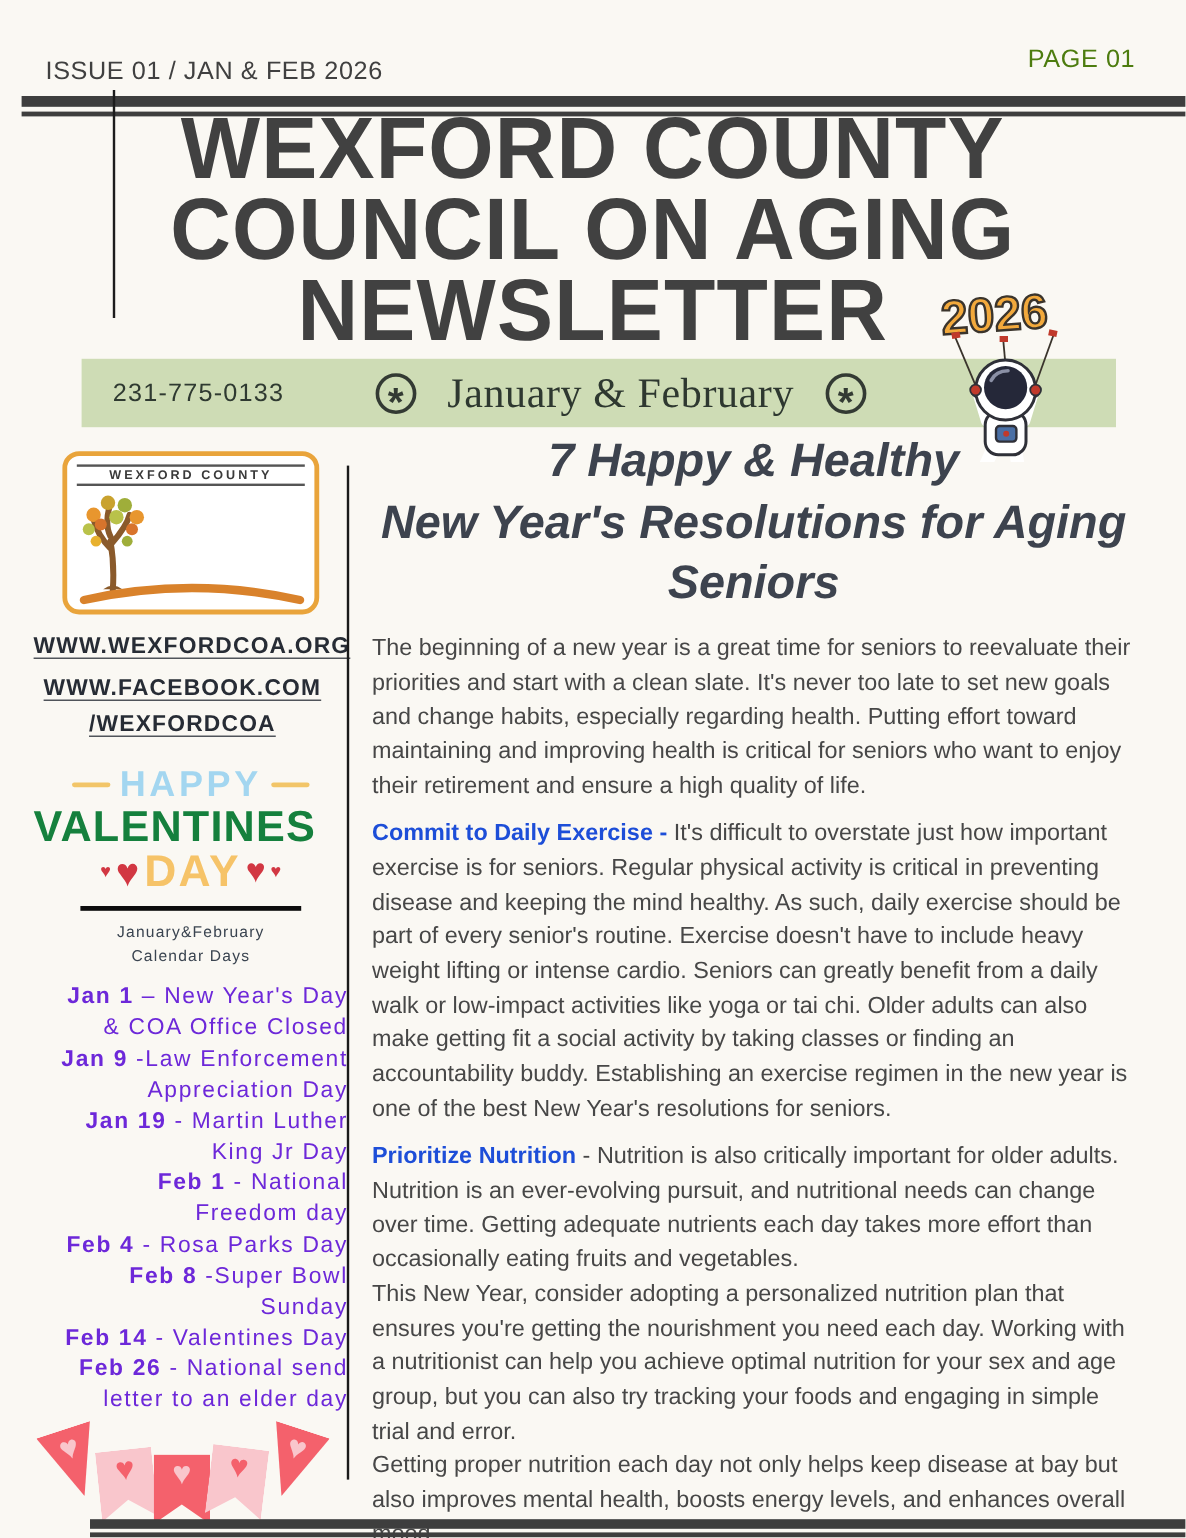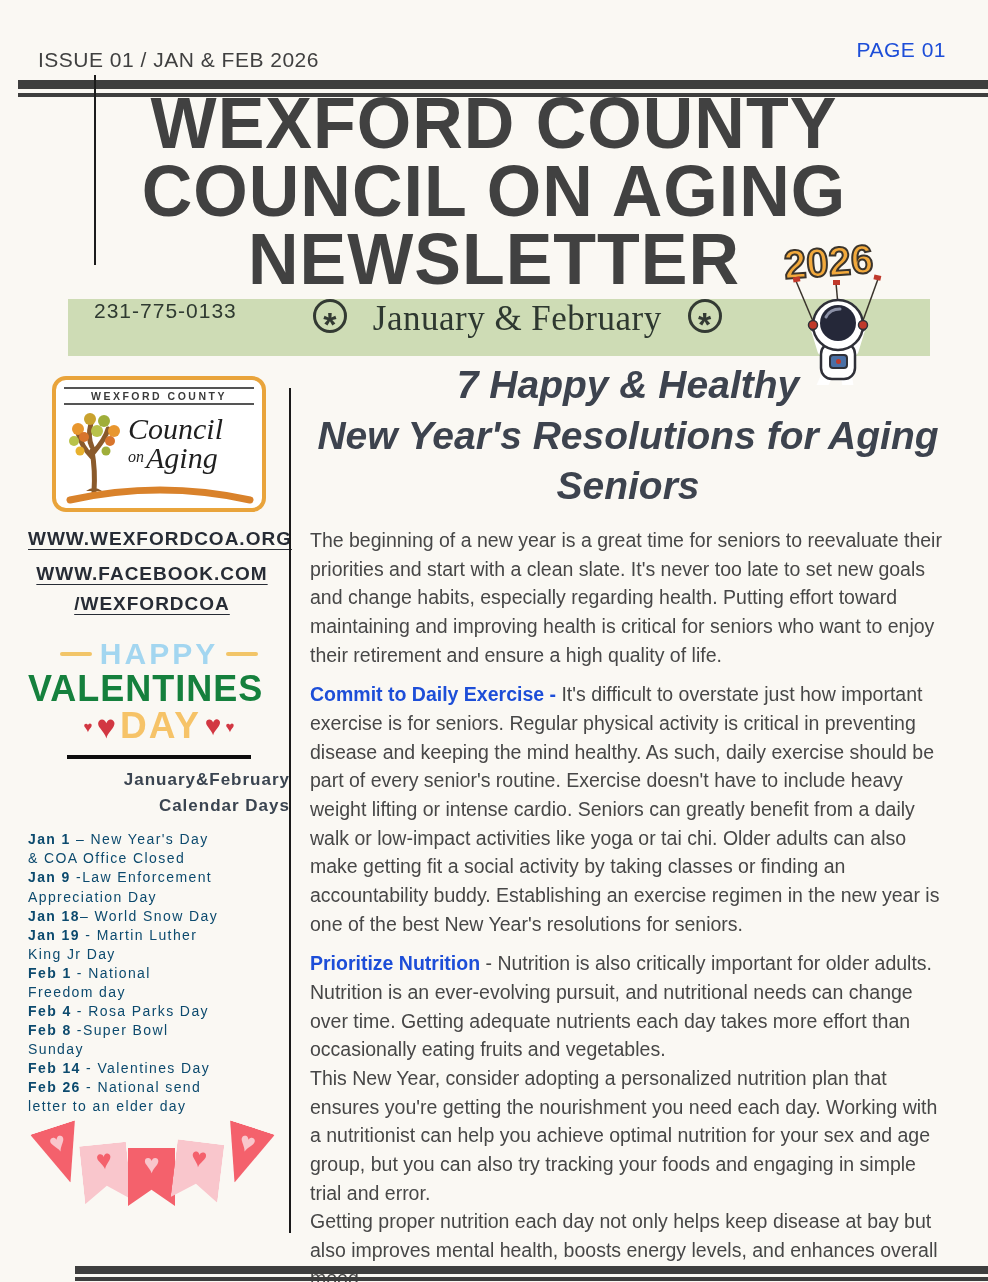--- a/index.html
+++ b/index.html
@@ -6,33 +6,33 @@
   html,body { width:988px; height:1282px; }
   body {
     position:relative;
     background:#faf8f3;
     font-family:"Liberation Sans", sans-serif;
     color:#3e3e3e;
     overflow:hidden;
   }
   
   .issue { position:absolute; left:38px; top:48px; font-size:21px; letter-spacing:.5px; color:#404040; }
-  .pagelabel { position:absolute; right:42px; top:38px; font-size:21px; letter-spacing:.5px; color:#1d4ed8; }
+  .pagelabel { position:absolute; right:42px; top:38px; font-size:21px; letter-spacing:.5px; color:#4d7c0f; }
   .rule-thick { position:absolute; left:18px; width:970px; height:9px; background:#3e3e3e; }
   .rule-thin  { position:absolute; left:18px; width:970px; height:4px; background:#3e3e3e; }
   .vline-top { position:absolute; left:94px; top:75px; width:2px; height:190px; background:#1c1c1c; }
 
   
   .masthead { position:absolute; left:0; top:94px; width:100%; text-align:center;
     font-weight:bold; font-size:70px; line-height:.93; letter-spacing:1px; color:#414141;
     font-family:"Liberation Sans", sans-serif; transform:scaleY(1.04); }
 
   
   .banner { position:absolute; left:68px; top:299px; width:862px; height:57px;
-    background:#cedcb5; display:flex; }
+    background:#cedcb5; display:flex; align-items:center; }
   .banner .phone { margin-left:26px; font-size:21px; letter-spacing:1px; color:#2f3a31; }
   .ast { width:34px; height:34px; border:3px solid #333a33; border-radius:50%;
     display:flex; align-items:center; justify-content:center; color:#333a33; flex:0 0 auto; }
   .ast span { font-size:34px; line-height:0; transform:translateY(8px); font-weight:bold; }
   .banner .ast1 { margin-left:76px; }
   .banner .month { font-family:"Liberation Serif", serif; font-weight:normal; font-size:35px;
     color:#2e3830; margin:0 26px; letter-spacing:.5px; }
 
   
   .astro { position:absolute; left:778px; top:233px; width:120px; height:152px; }
@@ -58,22 +58,22 @@
   .valentine { margin-top:20px; font-weight:bold; line-height:1.04; }
   .v-row1 { display:flex; align-items:center; justify-content:center; gap:8px; }
   .v-dash { width:32px; height:4px; border-radius:2px; background:#f2c568; }
   .v-happy { font-size:30px; letter-spacing:3px; color:#a3d6f0; }
   .v-val { font-size:36px; letter-spacing:1px; color:#15803d; }
   .v-day-row { display:flex; align-items:center; justify-content:center; gap:4px; }
   .v-day { font-size:37px; letter-spacing:2px; color:#f6c368; }
   .hrt { color:#d23742; line-height:1; }
 
   .v-divider { width:184px; height:4px; background:#0d0d0d; margin:10px auto 8px; }
-  .cal-head { text-align:right; font-size:17px; font-weight:bold; color:#3a4450; letter-spacing:1px; line-height:1.5; }
-  .cal-list { margin-top:12px; font-size:14px; letter-spacing:1.4px; color:#0c4a6e; line-height:1.36; }
+  .cal-head { text-align:center; font-size:13px; font-weight:normal; color:#3a4450; letter-spacing:1px; line-height:1.5; }
+  .cal-list { margin-top:12px; font-size:19px; letter-spacing:1.4px; color:#6d28d9; line-height:1.36;text-align:right; }
   .cal-item b { font-weight:bold; }
   .cal-item span { white-space:pre-line; }
 
   .bunting { position:relative; margin:8px 0 0 10px; height:90px; width:240px; }
   .pennant { position:absolute; width:47px; height:58px; }
   .pennant .hrt { position:absolute; left:0; right:0; top:3px; text-align:center; font-size:27px; }
   .shape-tri { clip-path:polygon(0 0,100% 0,50% 100%); }
   .shape-tail { clip-path:polygon(0 0,100% 0,100% 100%,50% 72%,0 100%); }
   .pen-red { background:#f4616c; }
   .pen-pink { background:#f9c6cc; }
@@ -166,24 +166,20 @@
         <circle cx="26" cy="12" r="6" fill="#c9a22e"></circle>
         <circle cx="40" cy="14" r="6" fill="#9fae3a"></circle>
         <circle cx="50" cy="24" r="6" fill="#e8962e"></circle>
         <circle cx="10" cy="34" r="5" fill="#b9c24a"></circle>
         <circle cx="46" cy="34" r="5" fill="#d8742c"></circle>
         <circle cx="20" cy="30" r="5" fill="#d8742c"></circle>
         <circle cx="33" cy="24" r="6" fill="#b9c24a"></circle>
         <circle cx="16" cy="44" r="4.5" fill="#e8b12e"></circle>
         <circle cx="42" cy="44" r="4.5" fill="#9fae3a"></circle>
       </svg>
-      <div class="logo-script">
-        <div><span class="l1">Council</span></div>
-        <div><span class="l2">on</span><span class="l3">Aging</span></div>
-      </div>
     </div>
     <svg class="logo-swoosh" width="192" height="26" viewBox="0 0 192 26">
       <path d="M6,22 Q96,2 186,22" stroke="#d9822b" stroke-width="7" fill="none" stroke-linecap="round"></path>
     </svg>
   </div>
 
   <div class="links">
     <span class="weblink">WWW.WEXFORDCOA.ORG</span>
     <div class="fblink">
       <span class="weblink">WWW.FACEBOOK.COM</span><br>
@@ -212,21 +208,20 @@
   <div class="cal-head">
     <div>January&amp;February</div>
     <div>Calendar Days</div>
   </div>
 
   <div class="cal-list">
     <div class="cal-item"><b>Jan 1</b><span> – New Year's Day
  &amp; COA Office Closed</span></div>
     <div class="cal-item"><b>Jan 9</b><span> -Law Enforcement
 Appreciation Day</span></div>
-    <div class="cal-item"><b>Jan 18</b><span>– World Snow Day</span></div>
     <div class="cal-item"><b>Jan 19</b><span> - Martin Luther
 King Jr Day</span></div>
     <div class="cal-item"><b>Feb 1</b><span> - National
 Freedom day</span></div>
     <div class="cal-item"><b>Feb 4</b><span> - Rosa Parks Day</span></div>
     <div class="cal-item"><b>Feb 8</b><span> -Super Bowl
 Sunday</span></div>
     <div class="cal-item"><b>Feb 14</b><span> - Valentines Day</span></div>
     <div class="cal-item"><b>Feb 26</b><span> - National send
 letter to an elder day</span></div>

